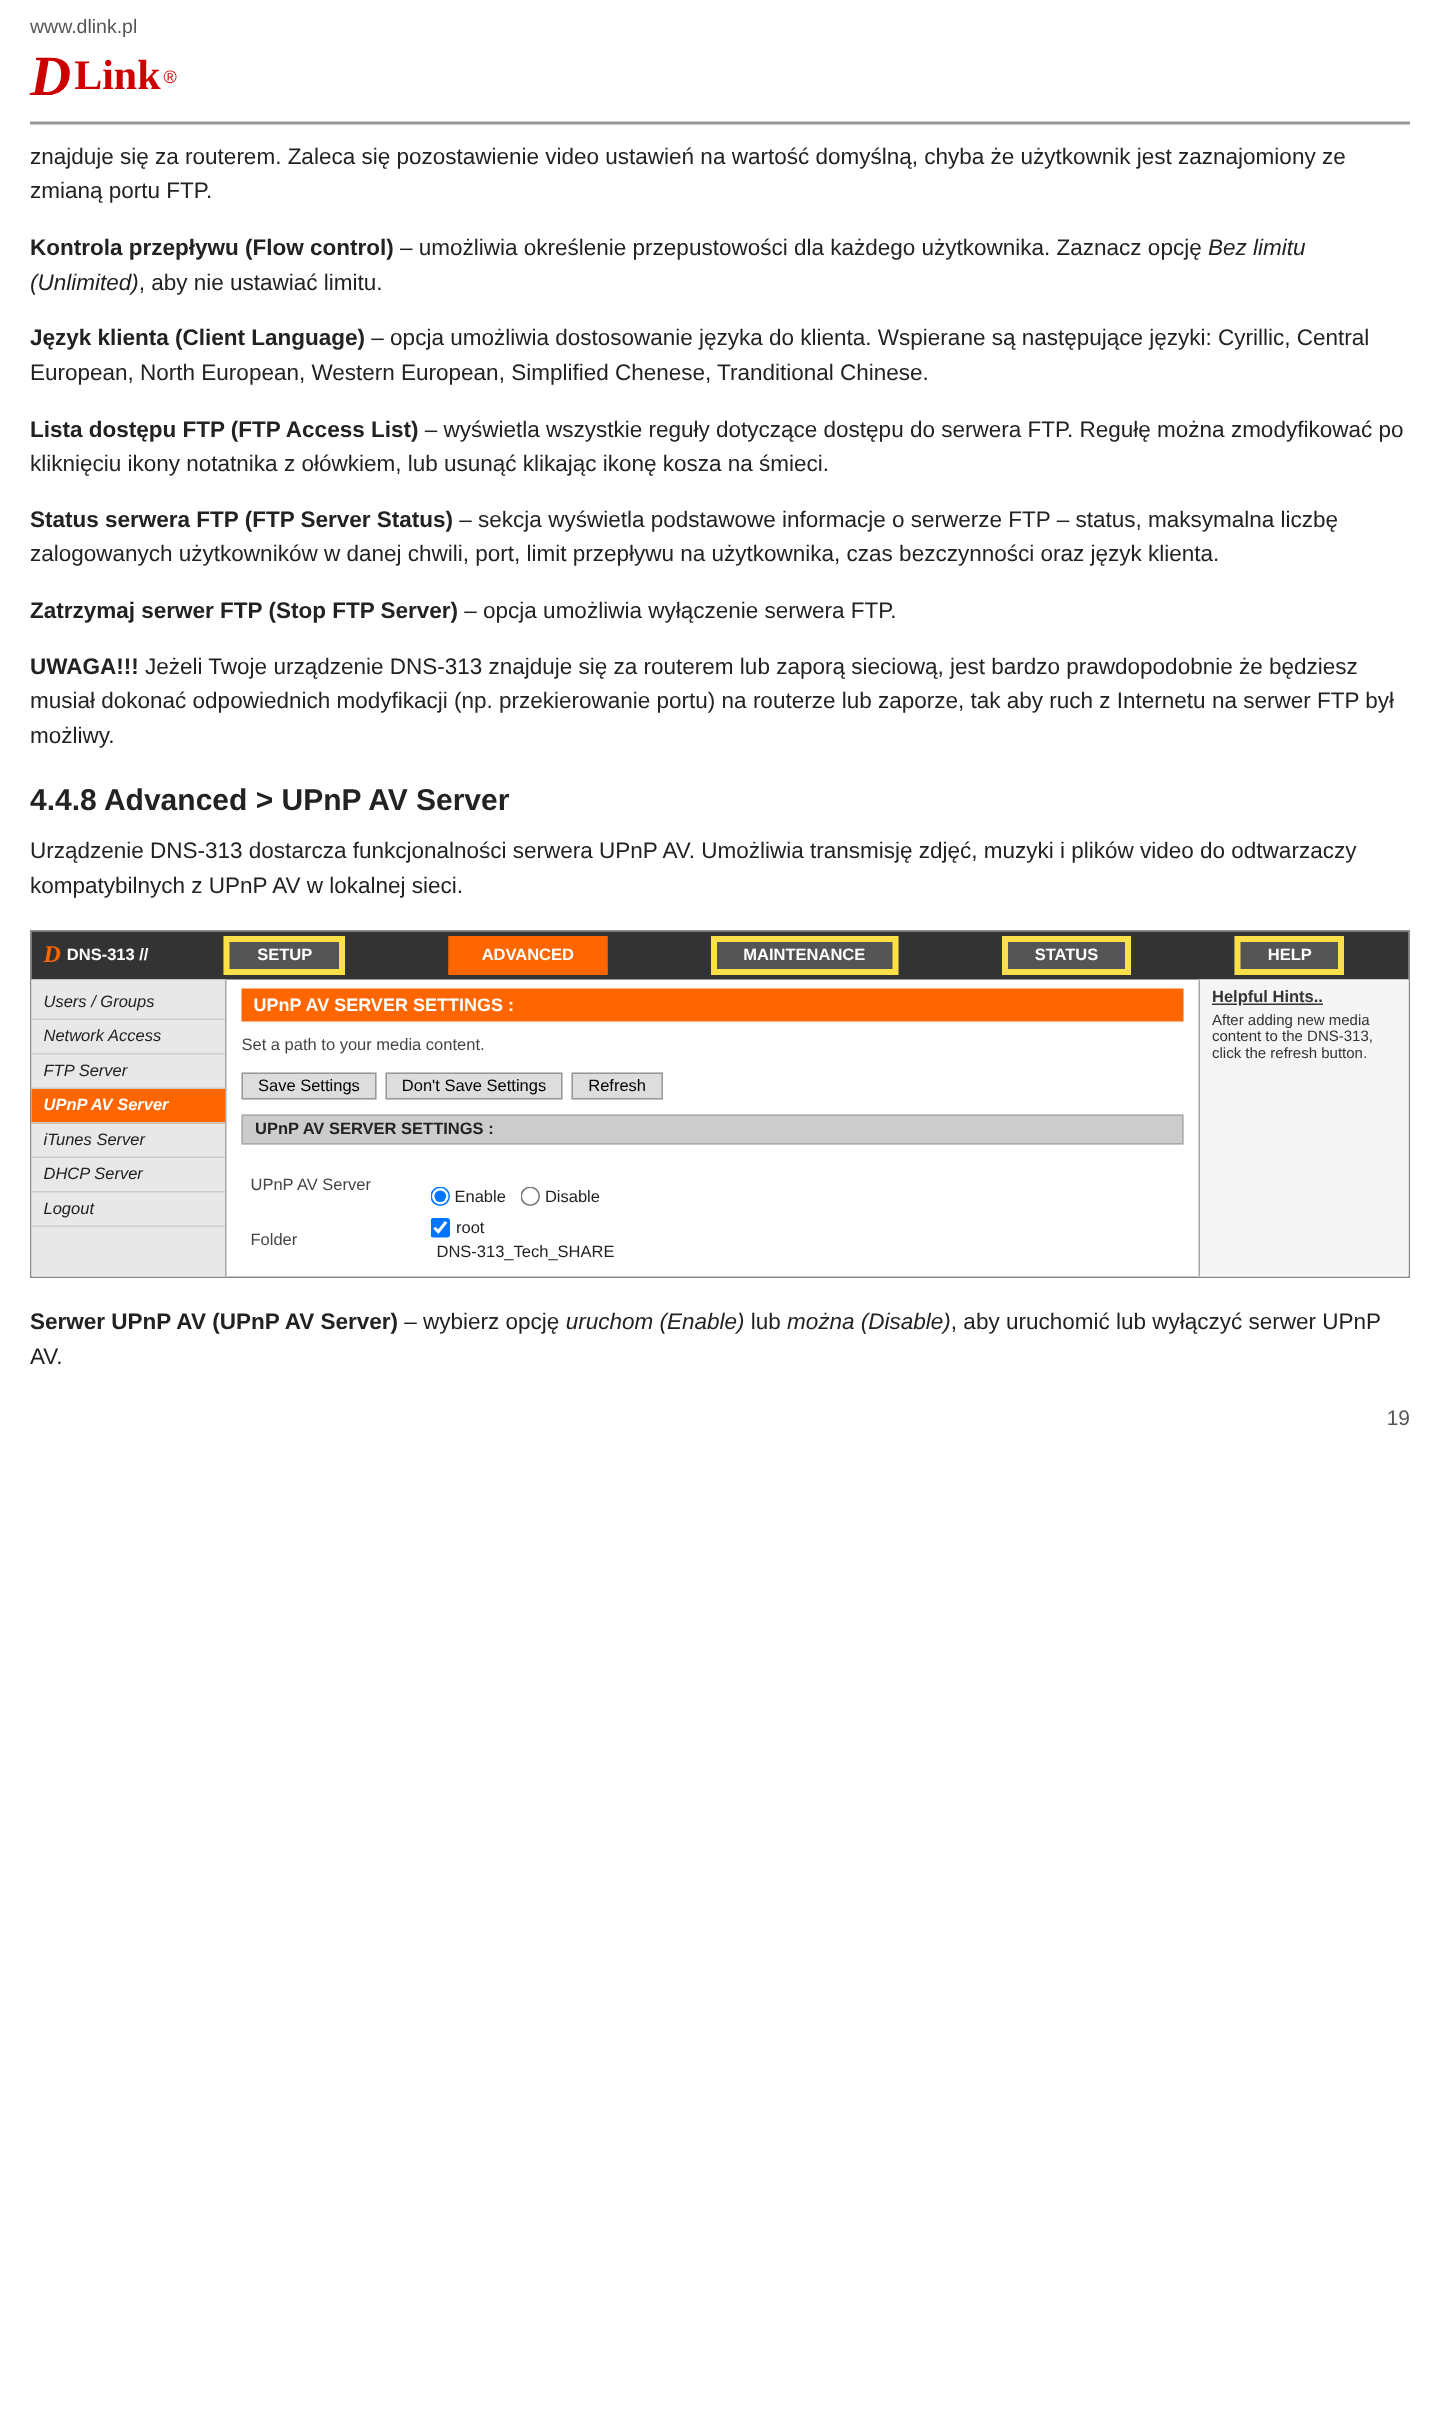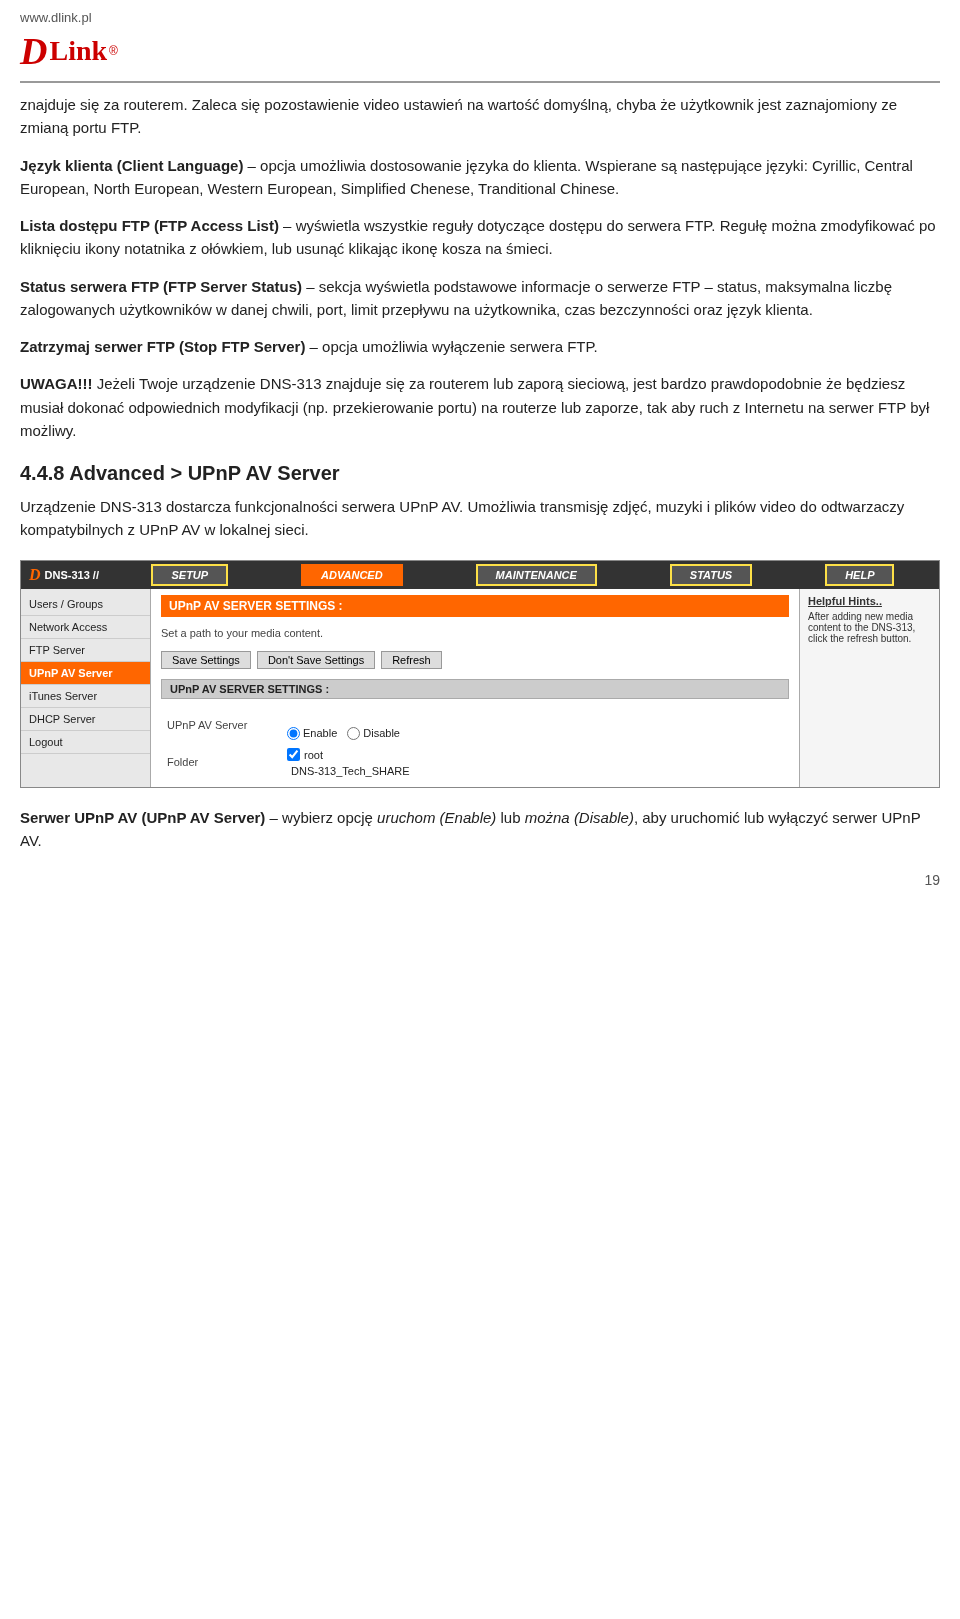--- a/index.html
+++ b/index.html
@@ -114,23 +114,22 @@
       justify-content: space-around;
     }
 
     .dns-nav-item {
       background: #555;
       color: #fff;
       padding: 3px 18px;
       font-size: 11px;
       font-weight: bold;
       text-transform: uppercase;
-      border: 2px solid #fde047;
+      border: 4px solid #fde047;
       cursor: pointer;
-      font-style: italic;
     }
 
     .dns-nav-item.active {
       background: #ff6600;
       border-color: #ff6600;
     }
 
     .dns-body {
       display: flex;
     }
@@ -141,20 +140,21 @@
       border-right: 1px solid #aaa;
       padding: 4px 0;
     }
 
     .dns-sidebar-item {
       padding: 5px 8px;
       font-size: 11px;
       color: #222;
       cursor: pointer;
       border-bottom: 1px solid #ccc;
+      font-style: italic;
     }
 
     .dns-sidebar-item.active {
       background: #ff6600;
       color: #fff;
       font-weight: bold;
     }
 
     .dns-main {
       flex: 1;
@@ -270,20 +270,23 @@
       <span class="logo-d">D</span>
       <span class="logo-link">Link</span>
       <span class="logo-registered">®</span>
     </div>
   </div>
 
   <div class="content-area">
 
     <p>znajduje się za routerem. Zaleca się pozostawienie video ustawień na wartość domyślną, chyba że użytkownik jest zaznajomiony ze zmianą portu FTP.</p>
 
+    <p>
+      <strong>Kontrola przepływu (Flow control)</strong> – umożliwia określenie przepustowości dla każdego użytkownika. Zaznacz opcję <em>Bez limitu (Unlimited)</em>, aby nie ustawiać limitu.
+    </p>
 
     <p>
       <strong>Język klienta (Client Language)</strong> – opcja umożliwia dostosowanie języka do klienta. Wspierane są następujące języki: Cyrillic, Central European, North European, Western European, Simplified Chenese, Tranditional Chinese.
     </p>
 
     <p>
       <strong>Lista dostępu FTP (FTP Access List)</strong> – wyświetla wszystkie reguły dotyczące dostępu do serwera FTP. Regułę można zmodyfikować po kliknięciu ikony notatnika z ołówkiem, lub usunąć klikając ikonę kosza na śmieci.
     </p>
 
     <p>

